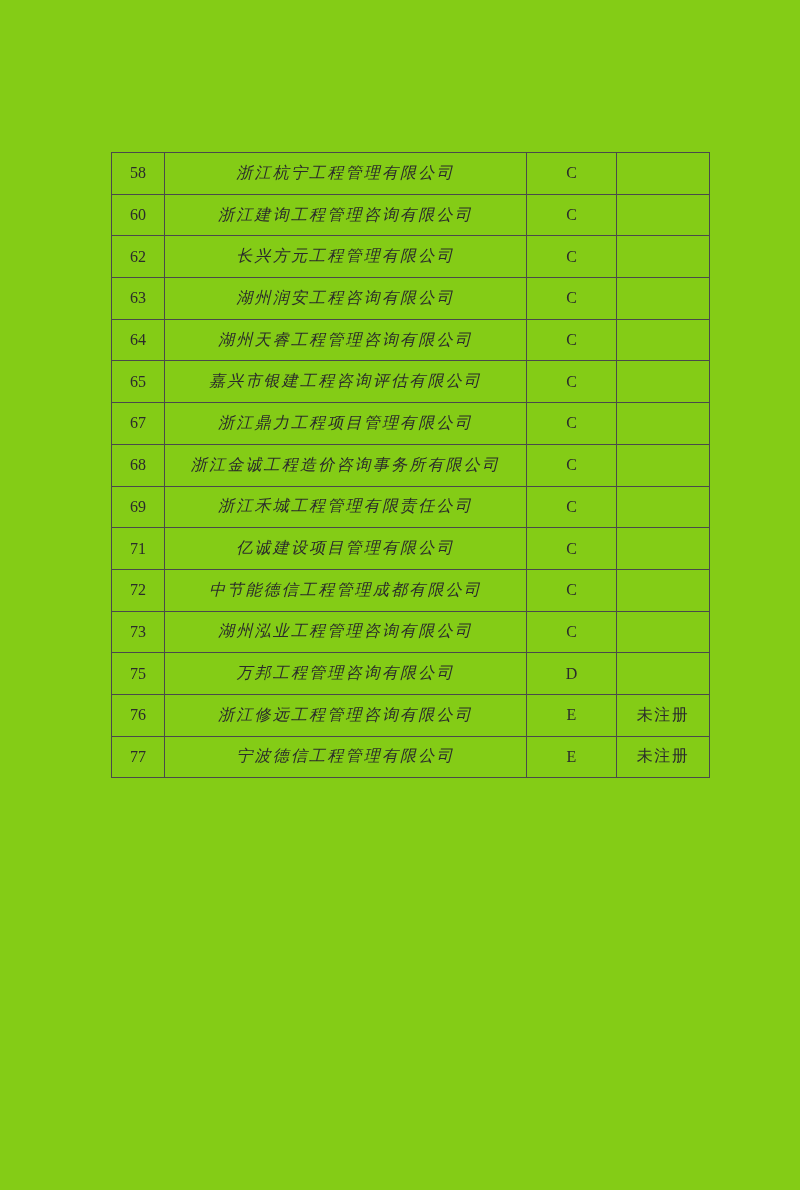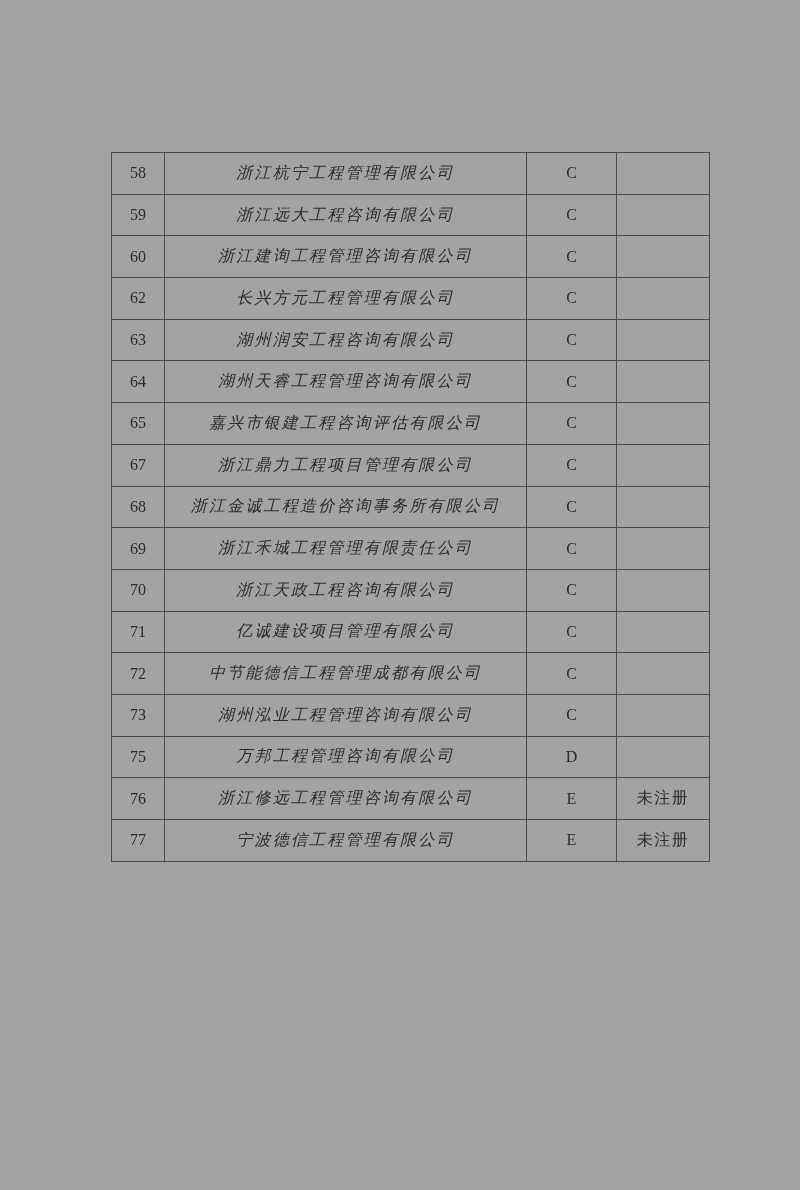--- a/index.html
+++ b/index.html
@@ -12,21 +12,21 @@
       height: 1190px;
       position: relative;
       overflow: hidden;
       font-family: "DejaVu Serif", "Liberation Serif", serif;
       color: #2a2a2a;
     }
     .page {
       position: absolute;
       left: 0; top: 0;
       width: 800px; height: 1190px;
-      background: #a3a3a3;
+      background: #84cc16;
     }
     table.ratings {
       position: absolute;
       left: 111px;
       top: 152px;
       width: 596px;
       border-collapse: collapse;
       table-layout: fixed;
     }
     table.ratings td {
@@ -71,26 +71,20 @@
 <div class="page">
   <table class="ratings">
     <tbody id="rating-body">
       <tr>
         <td class="col-no">58</td>
         <td class="col-name">浙江杭宁工程管理有限公司</td>
         <td class="col-grade">C</td>
         <td class="col-note"></td>
       </tr>
       <tr>
-        <td class="col-no">59</td>
-        <td class="col-name">浙江远大工程咨询有限公司</td>
-        <td class="col-grade">C</td>
-        <td class="col-note"></td>
-      </tr>
-      <tr>
         <td class="col-no">60</td>
         <td class="col-name">浙江建询工程管理咨询有限公司</td>
         <td class="col-grade">C</td>
         <td class="col-note"></td>
       </tr>
       <tr>
         <td class="col-no">62</td>
         <td class="col-name">长兴方元工程管理有限公司</td>
         <td class="col-grade">C</td>
         <td class="col-note"></td>
@@ -125,26 +119,20 @@
         <td class="col-grade">C</td>
         <td class="col-note"></td>
       </tr>
       <tr>
         <td class="col-no">69</td>
         <td class="col-name">浙江禾城工程管理有限责任公司</td>
         <td class="col-grade">C</td>
         <td class="col-note"></td>
       </tr>
       <tr>
-        <td class="col-no">70</td>
-        <td class="col-name">浙江天政工程咨询有限公司</td>
-        <td class="col-grade">C</td>
-        <td class="col-note"></td>
-      </tr>
-      <tr>
         <td class="col-no">71</td>
         <td class="col-name">亿诚建设项目管理有限公司</td>
         <td class="col-grade">C</td>
         <td class="col-note"></td>
       </tr>
       <tr>
         <td class="col-no">72</td>
         <td class="col-name">中节能德信工程管理成都有限公司</td>
         <td class="col-grade">C</td>
         <td class="col-note"></td>

